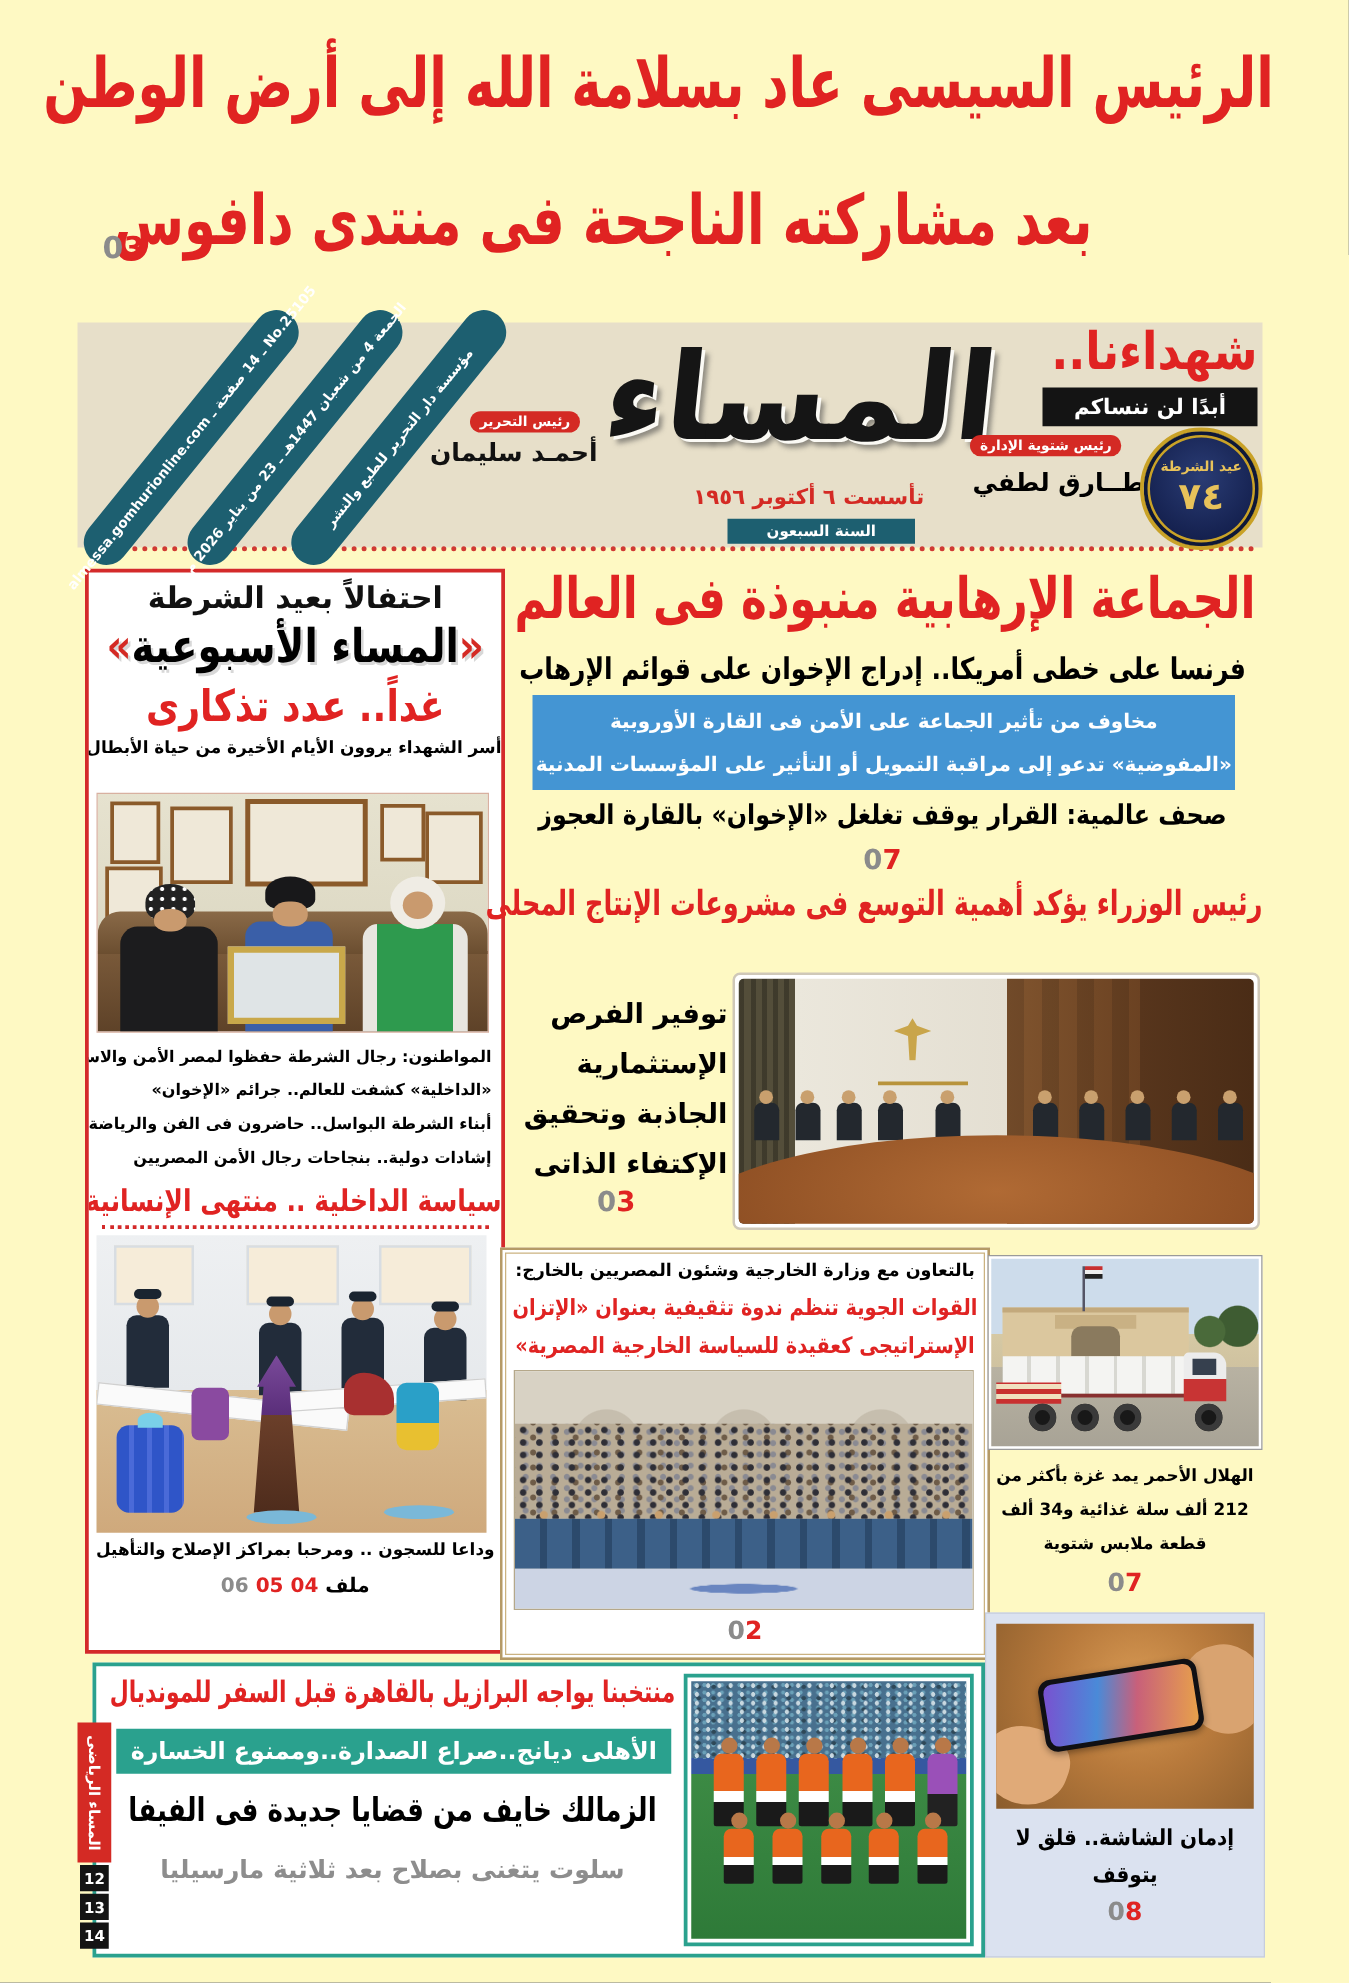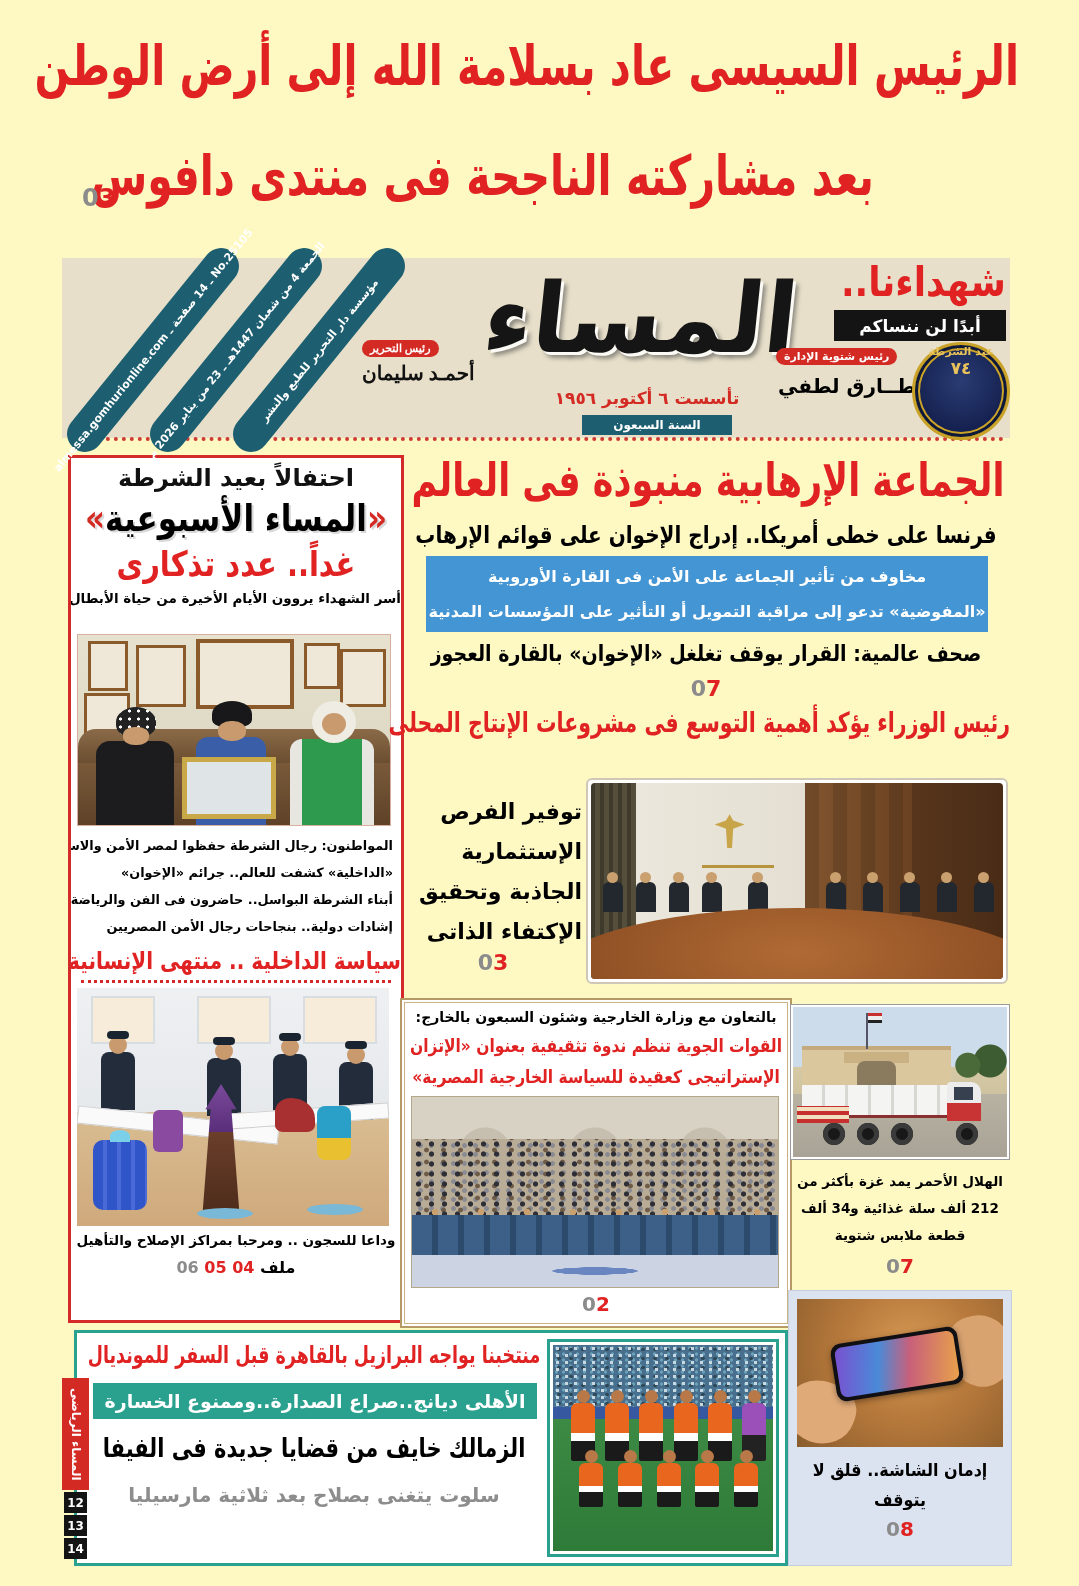--- a/index.html
+++ b/index.html
@@ -14,40 +14,40 @@
   .top-l2{position:absolute;top:110px;right:0;left:0;padding-right:145px;box-sizing:border-box;}
   .top-page{position:absolute;left:16px;top:150px;font-size:24px;font-weight:bold;}
   
   #masthead{position:absolute;top:258px;left:62px;width:948px;height:180px;background:#e7dfc9;}
   .ribbon{position:absolute;top:74px;width:252px;height:36px;background:#1d5f70;border-radius:18px;
     color:#fff;font-size:11px;font-weight:bold;display:flex;align-items:center;justify-content:center;
     transform:rotate(-51deg);white-space:nowrap;z-index:2;}
   #ribbon-issue{left:-35px;} #ribbon-date{left:48px;} #ribbon-publisher{left:131px;}
   .mini-badge{background:#d42a24;color:#fff;border-radius:10px;font-size:11px;font-weight:bold;
     padding:2px 8px;display:inline-block;white-space:nowrap;}
-  #editor{position:absolute;left:300px;top:80px;width:116px;text-align:left;font-family:Liberation Serif, serif;}
+  #editor{position:absolute;left:300px;top:68px;width:116px;text-align:center;}
   .editor-name{font-size:20px;font-weight:bold;color:#111;margin-top:4px;white-space:nowrap;}
   #paper-logo{position:absolute;left:420px;top:0px;width:330px;text-align:center;font-size:95px;
     font-weight:bold;color:#151515;transform:skewX(-6deg) scaleY(1.02);transform-origin:top center;
     line-height:1.25;text-shadow:3px 3px 0 #fbfaf5,6px 6px 4px rgba(70,70,70,.55);}
   #founded{position:absolute;left:430px;top:130px;width:310px;text-align:center;color:#d42a24;
     font-size:17px;font-weight:bold;}
   #year-badge{position:absolute;left:520px;top:157px;width:150px;height:20px;background:#1d5f70;
     color:#fff;font-size:12px;font-weight:bold;display:flex;align-items:center;justify-content:center;}
   #martyrs-red{position:absolute;left:700px;top:0px;width:244px;text-align:right;color:#e02322;
     font-size:36px;font-weight:bold;transform:scaleY(1.15);transform-origin:top right;white-space:nowrap;}
   #martyrs-black{position:absolute;left:772px;top:52px;width:172px;height:31px;background:#141414;
     color:#fff;font-size:17px;font-weight:bold;display:flex;align-items:center;justify-content:center;white-space:nowrap;}
   #chairman-badge{position:absolute;left:714px;top:90px;}
   #chairman-name{position:absolute;left:722px;top:116px;width:132px;text-align:center;font-size:20px;font-weight:bold;white-space:nowrap;}
   #medal{position:absolute;left:850px;top:84px;width:92px;height:92px;border-radius:50%;
     background:radial-gradient(circle at 50% 40%,#2a3c74,#14204e 70%);border:3px solid #c9a227;
     box-shadow:inset 0 0 0 3px #0e1838,inset 0 0 0 5px #c9a227;color:#e8c25a;display:flex;
-    flex-direction:column;align-items:center;font-weight:bold;z-index:3;}
-  .medal-t{font-size:11px;} .medal-n{font-size:17px;}
+    flex-direction:column;align-items:center;justify-content:center;font-weight:bold;z-index:3;}
+  .medal-t{font-size:11px;} .medal-n{font-size:30px;}
   #mast-dots{position:absolute;top:437px;left:74px;width:930px;border-top:4px dotted #d03a34;}
   
   #police-box{position:absolute;top:455px;left:68px;width:330px;height:862px;border:3px solid #d42a2a;
     background:#fff;overflow:hidden;}
   .pb-kicker{margin-top:6px;text-align:center;font-size:24px;font-weight:bold;color:#111;white-space:nowrap;}
   .pb-weekly{text-align:center;font-size:31px;font-weight:bold;margin-top:4px;transform:scaleY(1.2);
     transform-origin:top center;white-space:nowrap;text-shadow:2px 2px 0 #d8d8d8;}
   .q{color:#d42a24;}
   .pb-red{text-align:center;color:#e02322;font-size:29px;font-weight:bold;margin-top:12px;
     transform:scaleY(1.2);transform-origin:top center;white-space:nowrap;}
@@ -346,21 +346,21 @@
       <div class="min" style="left:57%;"></div>
       <div class="min" style="left:66%;"></div>
       <div class="min" style="left:75%;"></div>
       <div class="min" style="left:84%;"></div>
       <div class="min" style="left:93%;"></div>
       <div class="ctable"></div>
     </div>
   </div>
 
   <div id="airforce-box">
-    <div class="af-kicker">بالتعاون مع وزارة الخارجية وشئون السبعون بالخارج:</div>
+    <div class="af-kicker">بالتعاون مع وزارة الخارجية وشئون المصريين بالخارج:</div>
     <div class="af-headline">القوات الجوية تنظم ندوة تثقيفية بعنوان «الإتزان الإستراتيجى كعقيدة للسياسة الخارجية المصرية»</div>
     <div id="seminar-photo">
       <div class="art sem-art">
         <div class="arches"></div>
         <div class="crowd"></div>
         <div class="chairheads"></div>
         <div class="chairs"></div>
         <div class="carpet"></div>
       </div>
     </div>

